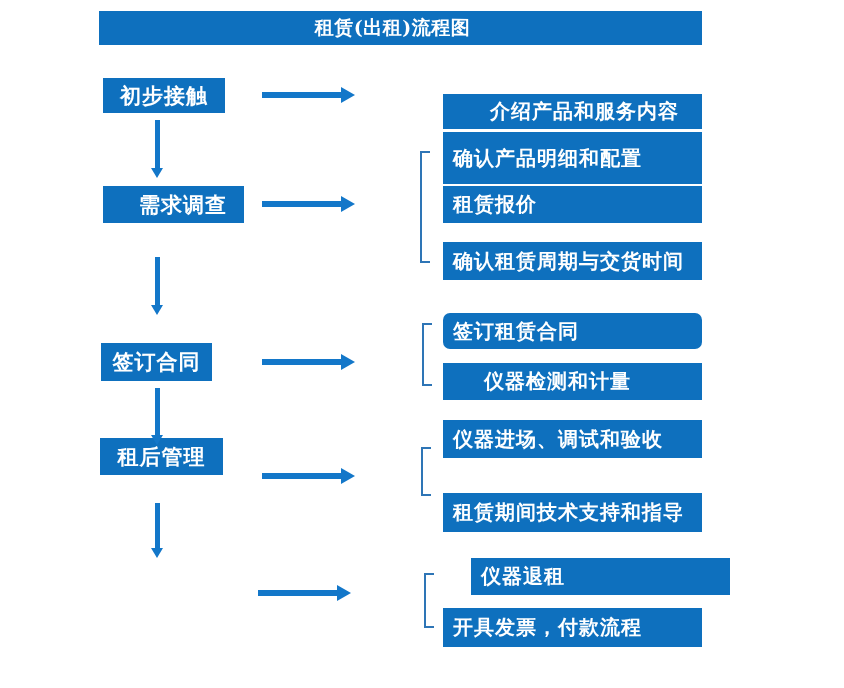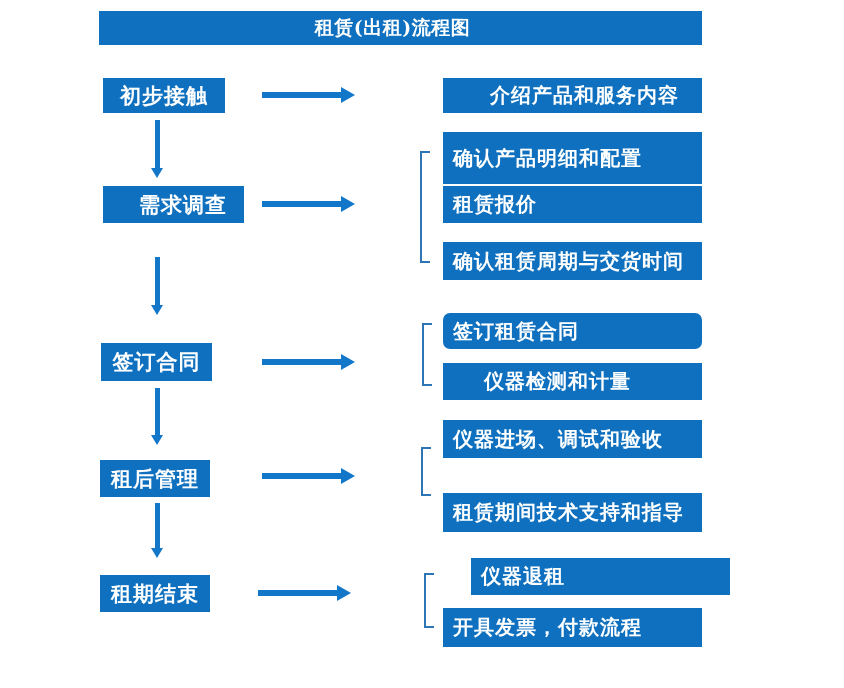--- a/index.html
+++ b/index.html
@@ -63,24 +63,23 @@
 </head>
 <body>
 
 <div class="canvas">
 
   <div class="titlebar">租赁(出租)流程图</div>
 
   <div class="stage-box" style="left:103px;top:78px;width:122px;height:35px;">初步接触</div>
   <div class="stage-box" style="left:103px;top:186px;width:122px;height:37px;padding-left:19px;">需求调查</div>
   <div class="stage-box" style="left:101px;top:343px;width:111px;height:38px;">签订合同</div>
-  <div class="stage-box" style="left:100px;top:460px;width:110px;height:37px;">租后管理</div>
-  <div class="stage-box" style="left:100px;top:575px;width:110px;height:37px;">租期结束</div>
+  <div class="stage-box" style="left:100px;top:438px;width:123px;height:37px;">租后管理</div>
 
-  <div class="detail-box" style="top:78px;height:35px;padding-left:47px;">介绍产品和服务内容</div>
+  <div class="detail-box" style="top:94px;height:35px;padding-left:47px;">介绍产品和服务内容</div>
   <div class="detail-box" style="top:132px;height:52px;font-family:Liberation Mono, monospace;">确认产品明细和配置</div>
   <div class="detail-box" style="top:186px;height:37px;">租赁报价</div>
   <div class="detail-box" style="top:242px;height:38px;">确认租赁周期与交货时间</div>
   <div class="detail-box" style="top:313px;height:36px;border-radius:7px;">签订租赁合同</div>
   <div class="detail-box" style="top:363px;height:37px;padding-left:41px;">仪器检测和计量</div>
   <div class="detail-box" style="top:420px;height:38px;">仪器进场、调试和验收</div>
   <div class="detail-box" style="top:493px;height:39px;">租赁期间技术支持和指导</div>
   <div class="detail-box" style="top:558px;height:37px;margin-left:28px;">仪器退租</div>
   <div class="detail-box" style="top:608px;height:39px;">开具发票，付款流程</div>
 

